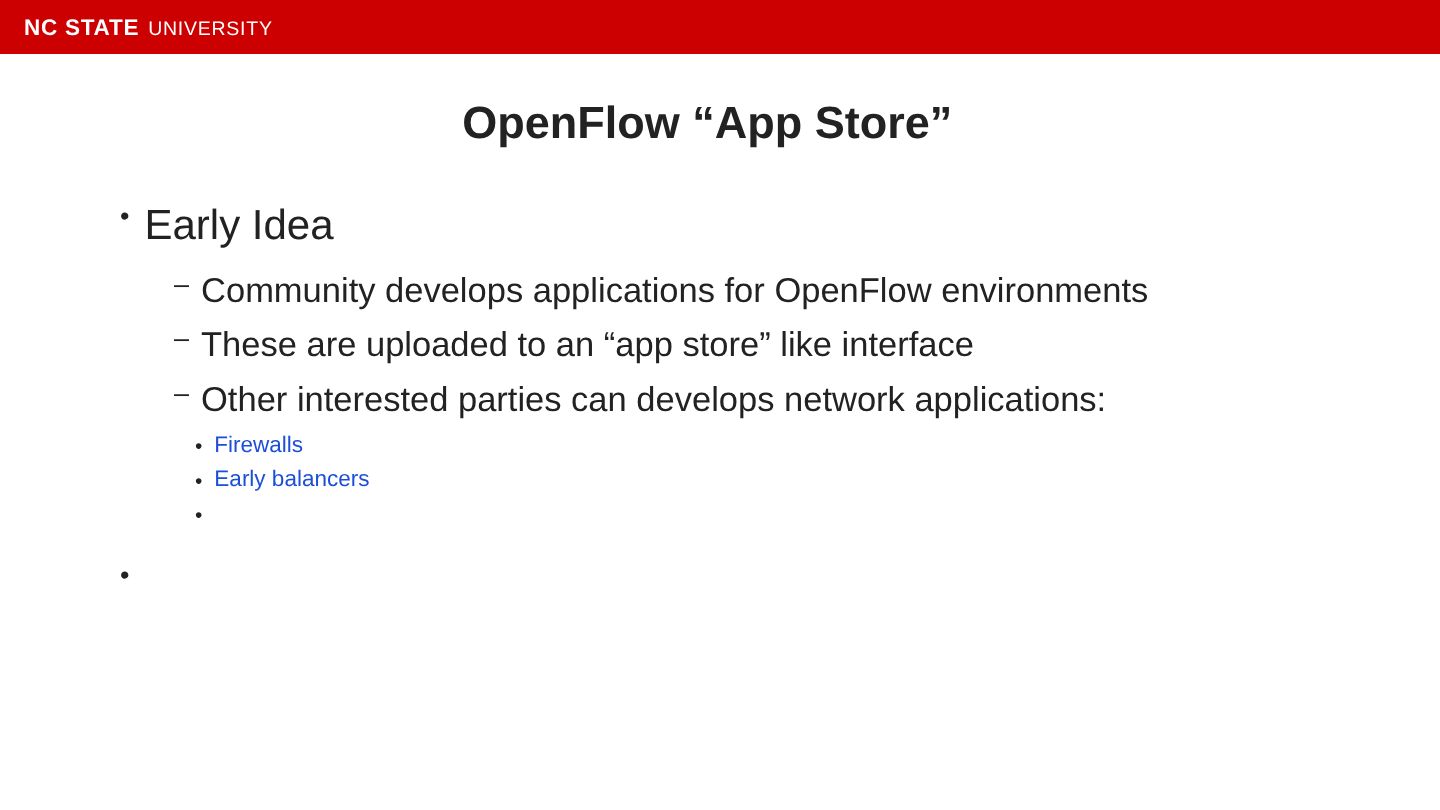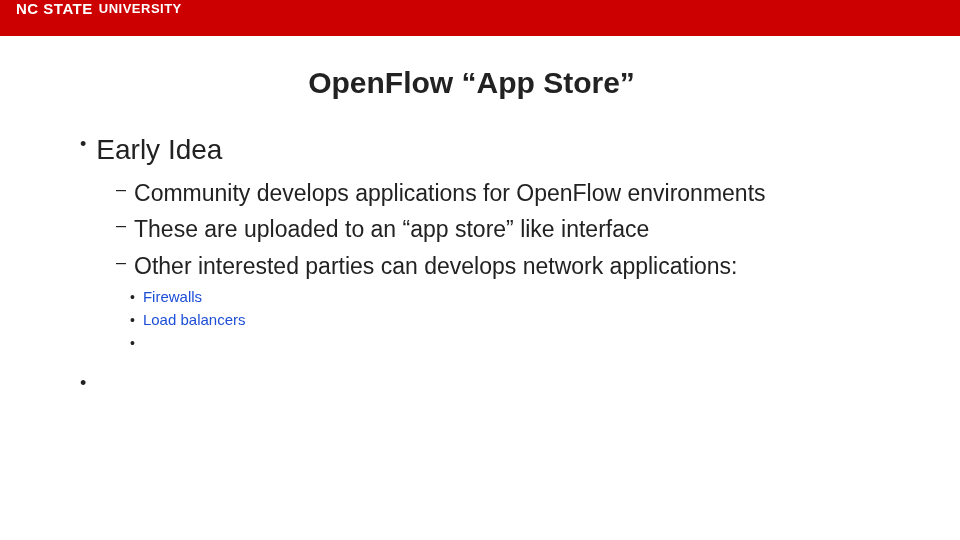--- a/index.html
+++ b/index.html
@@ -15,41 +15,41 @@
       font-family: Arial, Helvetica, sans-serif;
       overflow: hidden;
     }
 
     
     .header-bar {
       width: 100%;
       height: 36px;
       background-color: #cc0000;
       display: flex;
-      align-items: flex-start;
+      align-items: center;
       padding: 0 16px;
     }
 
     .header-logo {
       display: flex;
       align-items: center;
       gap: 6px;
     }
 
     .logo-nc-state {
       color: #ffffff;
       font-size: 15px;
       font-weight: 900;
       letter-spacing: 0.5px;
     }
 
     .logo-university {
       color: #ffffff;
       font-size: 13px;
-      font-weight: 700;
+      font-weight: 400;
       letter-spacing: 0.5px;
     }
 
     
     .main-content {
       padding: 30px 97px 20px 80px;
     }
 
     .slide-title {
       text-align: center;
@@ -172,21 +172,21 @@
       </div>
     </div>
 
     <div class="nested-sub-bullets">
       <div class="nested-bullet-item">
         <span class="nested-bullet-dot">•</span>
         <span class="nested-bullet-text">Firewalls</span>
       </div>
       <div class="nested-bullet-item">
         <span class="nested-bullet-dot">•</span>
-        <span class="nested-bullet-text">Load balancers</span>
+        <span class="nested-bullet-text">Early balancers</span>
       </div>
       <div class="nested-bullet-item">
         <span class="nested-bullet-dot">•</span>
       </div>
     </div>
   </div>
 
   <div class="bullet-section bottom-bullet">
     <div class="bullet-item">
       <span class="bullet-dot">•</span>

